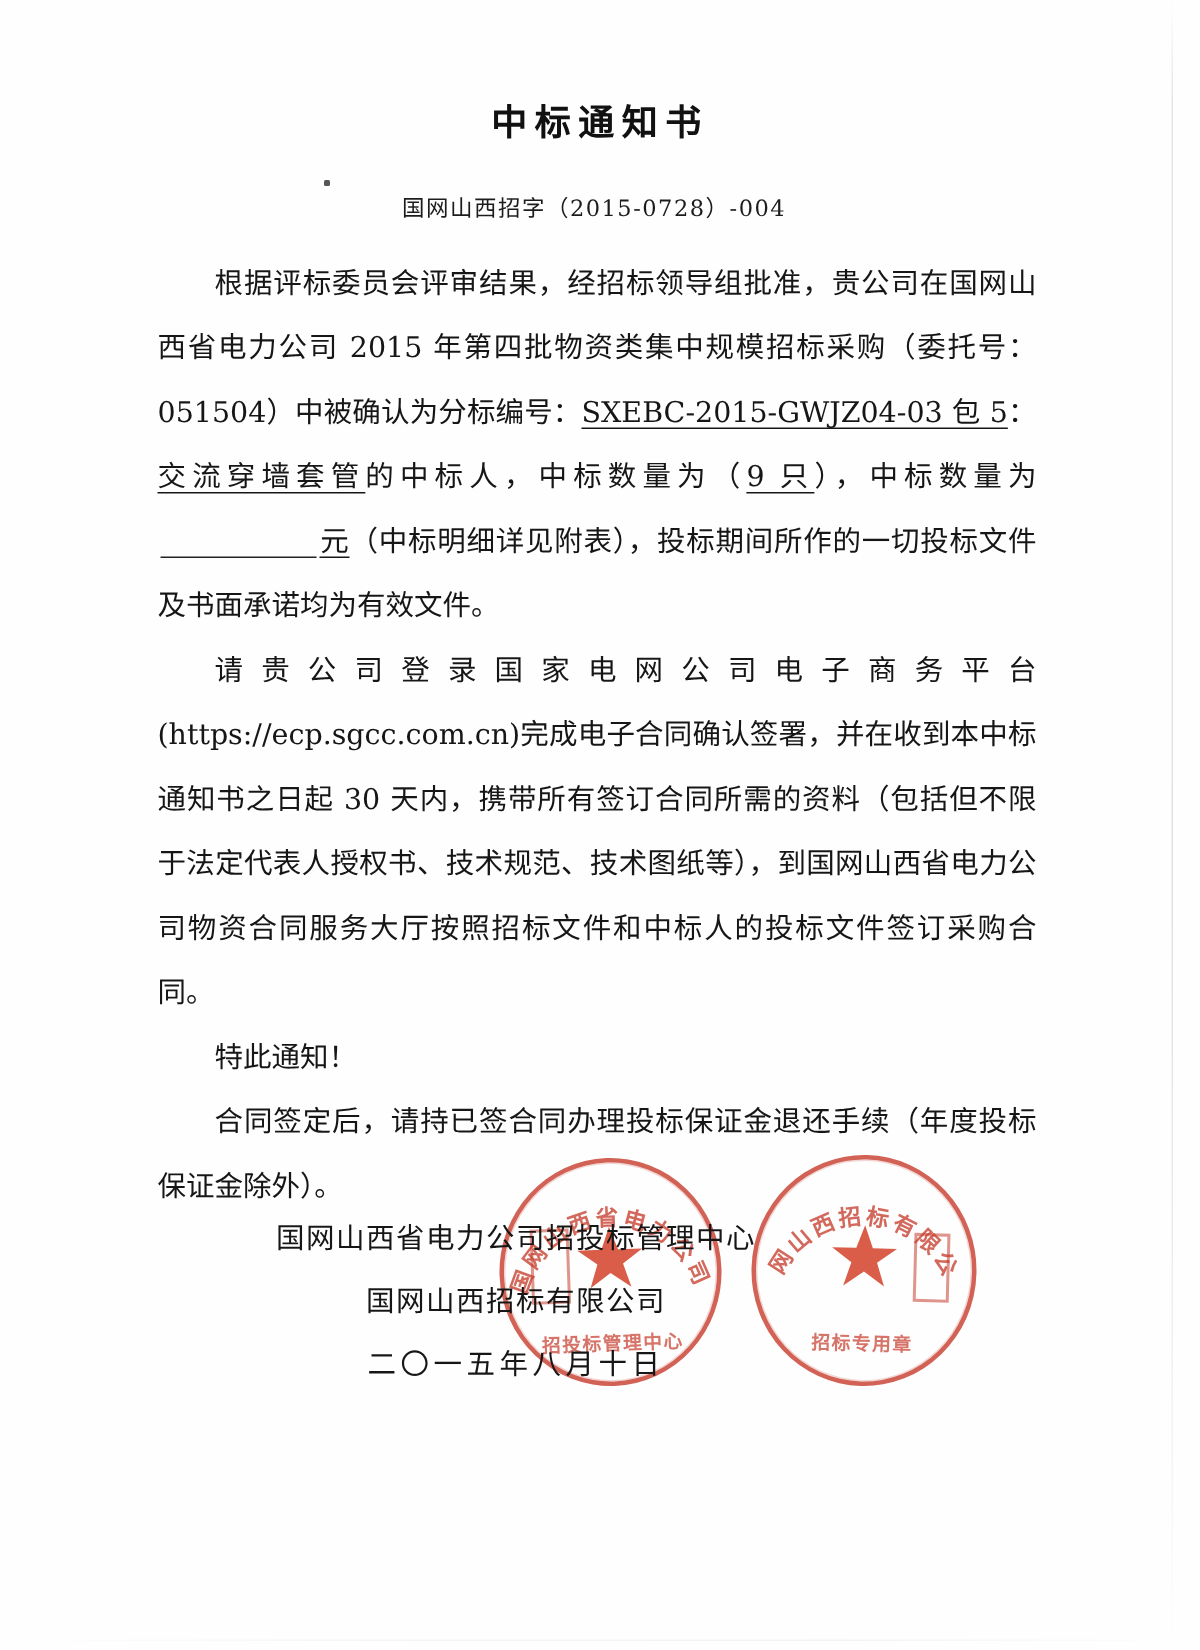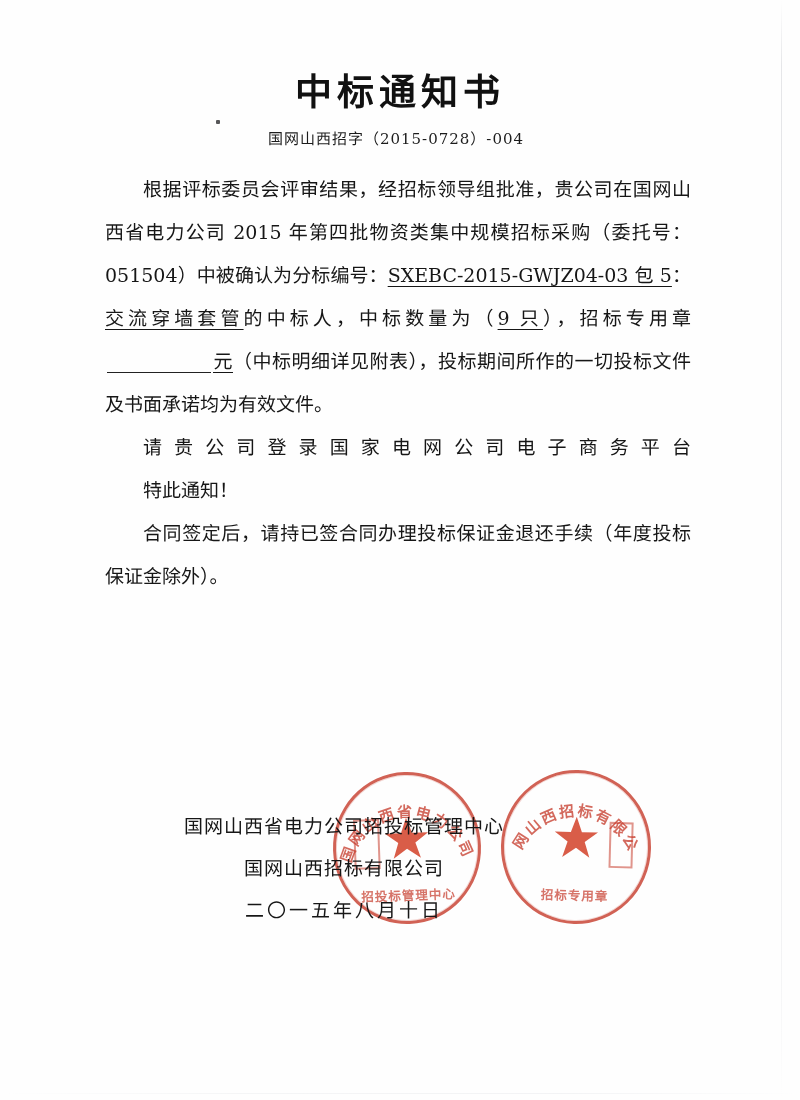--- a/index.html
+++ b/index.html
@@ -62,21 +62,21 @@
   }
 
   
   .doc-title {
     position: absolute;
     top: 62px;
     left: 0;
     width: 800px;
     text-align: center;
     font-family: "DejaVu Serif", "Liberation Serif", serif;
-    font-size: 37px;
+    font-size: 24px;
     font-weight: 700;
     letter-spacing: 5px;
     color: #111;
   }
   .doc-number {
     position: absolute;
     top: 127px;
     left: 0;
     width: 792px;
     text-align: center;
@@ -230,25 +230,25 @@
 
   <div class="doc-number">国网山西招字（2015-0728）-004</div>
 
   <div class="body-block">
 
     <p class="para">
       <span></span>
     </p>
 
     <p class="para indent2">
-      <span>根据评标委员会评审结果，经招标领导组批准，贵公司在国网山西省电力公司 2015 年第四批物资类集中规模招标采购（委托号：051504）中被确认为分标编号：</span><span class="u">SXEBC-2015-GWJZ04-03 包 5</span><span>：</span><span class="u">交流穿墙套管</span><span>的中标人，中标数量为（</span><span class="u">9 只</span><span>），招标专用章</span><span class="blank-line"></span><span class="u">元</span><span>（中标明细详见附表），投标期间所作的一切投标文件及书面承诺均为有效文件。</span>
-    </p>
-
-    <p class="para indent2">
-      <span class="spread">请贵公司登录国家电网公司电子商务平台</span>
+      <span>根据评标委员会评审结果，经招标领导组批准，贵公司在国网山西省电力公司 2015 年第四批物资类集中规模招标采购（委托号：051504）中被确认为分标编号：</span><span class="u">SXEBC-2015-GWJZ04-03 包 5</span><span>：</span><span class="u">交流穿墙套管</span><span>的中标人，中标数量为（</span><span class="u">9 只</span><span>），中标数量为</span><span class="blank-line"></span><span class="u">元</span><span>（中标明细详见附表），投标期间所作的一切投标文件及书面承诺均为有效文件。</span>
+    </p>
+
+    <p class="para indent2">
+      <span class="spread">请贵公司登录国家电网公司电子商务平台</span><span>(https://ecp.sgcc.com.cn)完成电子合同确认签署，并在收到本中标通知书之日起 30 天内，携带所有签订合同所需的资料（包括但不限于法定代表人授权书、技术规范、技术图纸等），到国网山西省电力公司物资合同服务大厅按照招标文件和中标人的投标文件签订采购合同。</span>
     </p>
 
     <p class="para indent2">
       <span>特此通知！</span>
     </p>
 
     <p class="para indent2">
       <span>合同签定后，请持已签合同办理投标保证金退还手续（年度投标保证金除外）。</span>
     </p>
 

